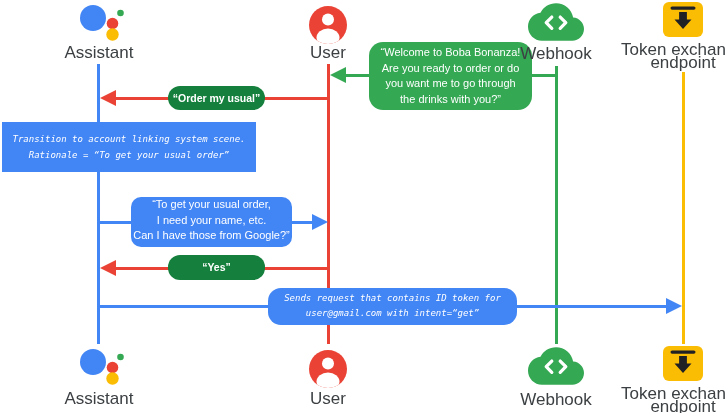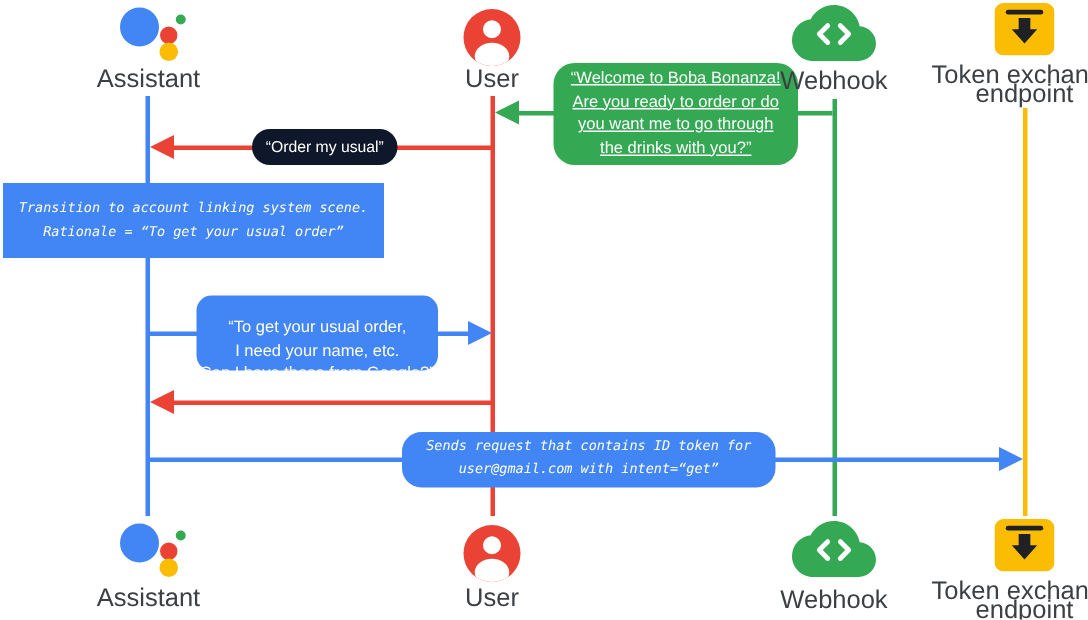--- a/index.html
+++ b/index.html
@@ -29,22 +29,22 @@
   .head-right { border-top:8px solid transparent; border-bottom:8px solid transparent; border-left:16px solid; }
   .head-left.red    { border-right-color:#EA4335; }
   .head-left.green  { border-right-color:#34A853; }
   .head-right.blue  { border-left-color:#4285F4; }
 
   
   .bubble {
     position:absolute; z-index:3; box-sizing:border-box;
     color:#fff; text-align:center; white-space:pre-line;
   }
-  .bg-green { background:#34A853;text-decoration:underline; }
-  .bg-red   { background:#0f172a; }
+  .bg-green { background:#34A853; }
+  .bg-red   { background:#15803d;font-weight:bold; }
   .bg-blue  { background:#4285F4; }
   .speech    { font-size:11px; line-height:15.5px; }
   .speech-sm { font-size:10.5px; }
   .system {
     font-family:"DejaVu Sans Mono", monospace;
     font-style:italic; font-size:9px; line-height:16px;
   }
 
   
   .icon { position:absolute; z-index:4; }
@@ -82,24 +82,25 @@
   <div class="bubble bg-green speech" style="left:369px; top:42px; width:163px; height:68px; border-radius:14px; padding-top:3px;">“Welcome to Boba Bonanza!
 Are you ready to order or do
 you want me to go through
 the drinks with you?”</div>
 
   <div class="bubble bg-red speech speech-sm" style="left:168px; top:86px; width:97px; height:24px; border-radius:12px; line-height:24px;">“Order my usual”</div>
 
   <div class="bubble bg-blue system" style="left:2px; top:122px; width:254px; height:50px; border-radius:0; padding-top:9px;">Transition to account linking system scene.
 Rationale = “To get your usual order”</div>
 
-  <div class="bubble bg-blue speech" style="left:131px; top:197px; width:161px; height:50px; border-radius:10px; padding-top:14px;">“To get your usual order,
+  <div class="bubble bg-blue speech" style="left:131px; top:197px; width:161px; height:50px; border-radius:10px; padding-top:0;">“To get your usual order,
 I need your name, etc.
 Can I have those from Google?”</div>
 
+  <div class="bubble bg-red speech speech-sm" style="left:168px; top:255px; width:97px; height:25px; border-radius:12px; line-height:25px;">“Yes”</div>
 
   <div class="bubble bg-blue system" style="left:268px; top:288px; width:249px; height:37px; border-radius:13px; padding-top:3px; line-height:15px;">Sends request that contains ID token for
 user@gmail.com with intent=“get”</div>
 
   <div class="icon" style="left:76px; top:3px;">
     <svg width="50" height="40" viewBox="0 0 50 40">
       <circle cx="17" cy="15" r="13" fill="#4285F4"></circle>
       <circle cx="36.5" cy="20.5" r="5.8" fill="#EA4335"></circle>
       <circle cx="44.5" cy="10" r="3.3" fill="#34A853"></circle>
       <circle cx="36.5" cy="31.5" r="6.2" fill="#FBBC04"></circle>

